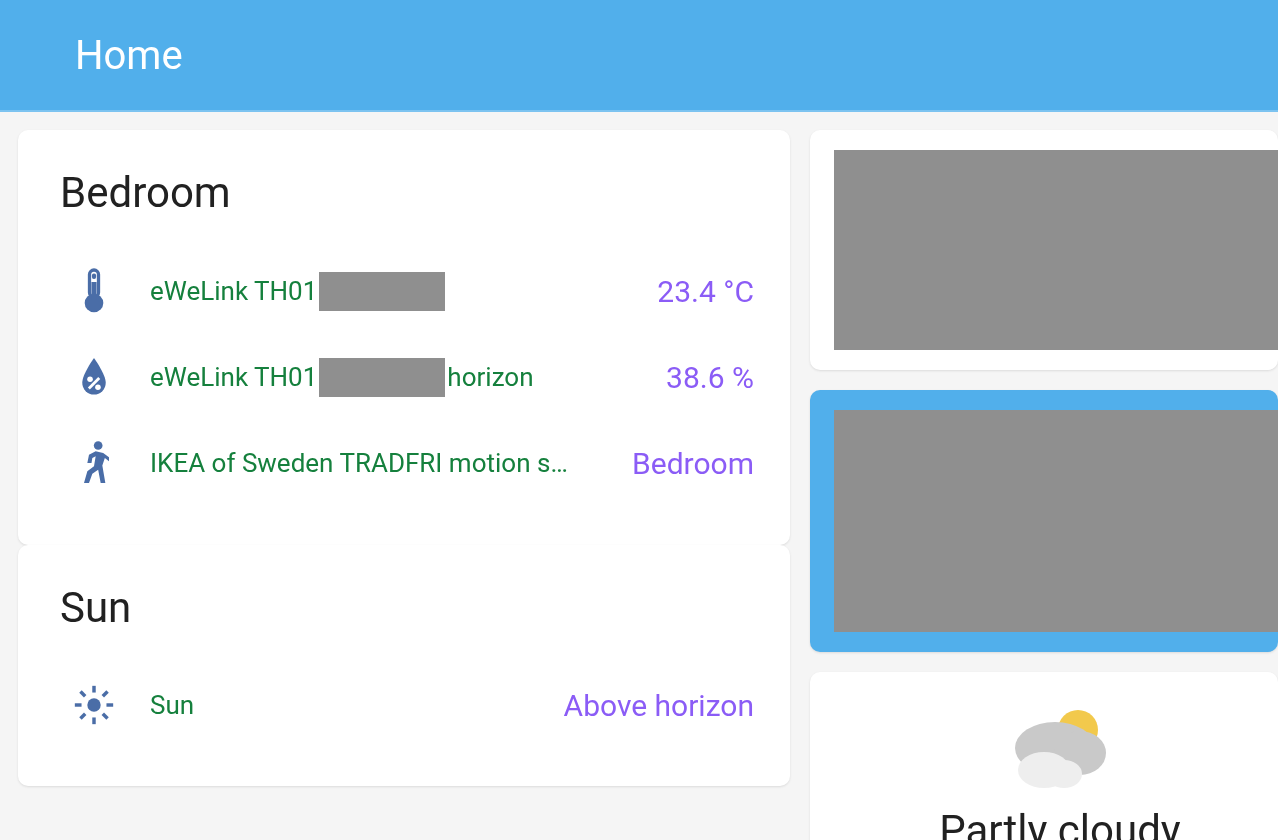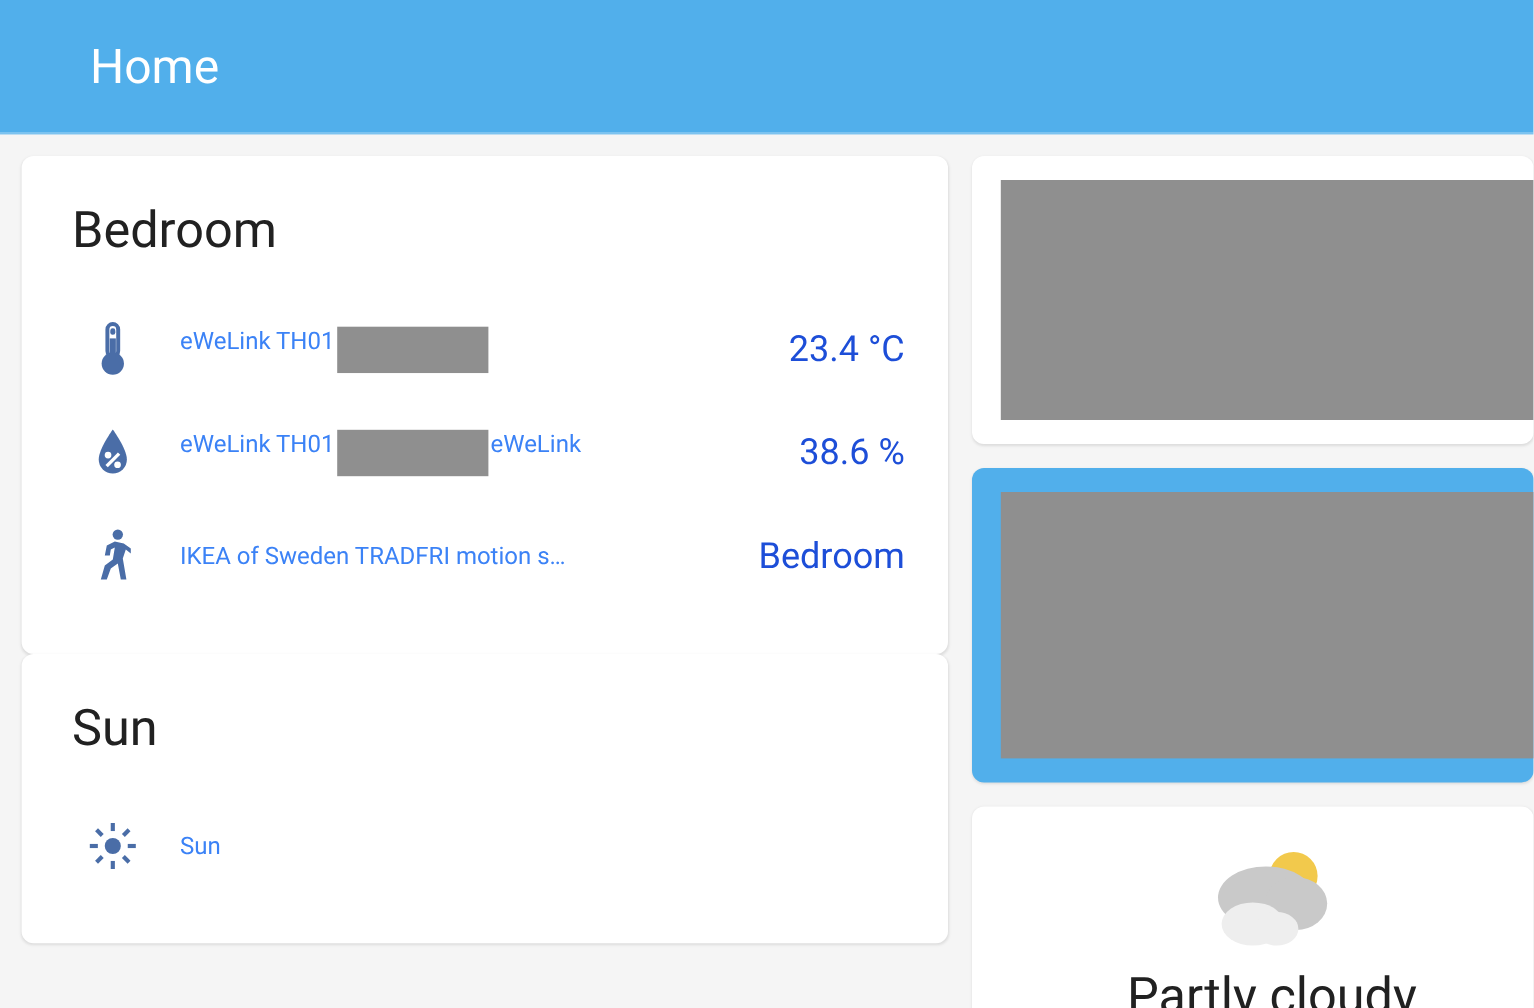--- a/index.html
+++ b/index.html
@@ -64,31 +64,31 @@
     }
     .icon-wrap {
       width: 80px;
       display: flex;
       justify-content: center;
       align-items: center;
       color: #4a6da7;
     }
     .entity-name {
       flex: 1;
-      font-size: 20px;
-      color: #3b82f6;
+      font-size: 26px;
+      color: #15803d;
       white-space: nowrap;
       overflow: hidden;
       text-overflow: ellipsis;
       display: flex;
-      align-items: flex-start;
+      align-items: center;
     }
     .entity-value {
       font-size: 30px;
-      color: #1d4ed8;
+      color: #8b5cf6;
       white-space: nowrap;
       text-align: right;
     }
     .redact {
       display: inline-block;
       background: #8f8f8f;
       width: 126px;
       height: 39px;
       vertical-align: middle;
       margin: 0 2px;
@@ -174,21 +174,21 @@
           <svg width="36" height="44" viewBox="0 0 24 30">
             <path d="M12 2 C12 2 4 13 4 19 a8 8 0 0 0 16 0 C20 13 12 2 12 2 Z" fill="#4a6da7"></path>
             <circle cx="9.3" cy="16.5" r="1.9" fill="#fff"></circle>
             <circle cx="14.7" cy="22" r="1.9" fill="#fff"></circle>
             <rect x="7" y="18.3" width="10" height="1.9" transform="rotate(-45 12 19.2)" fill="#fff"></rect>
           </svg>
         </span>
         <span class="entity-name">
           <span>eWeLink TH01</span>
           <span class="redact"></span>
-          <span>eWeLink</span>
+          <span>horizon</span>
         </span>
         <span class="entity-value">38.6 %</span>
       </div>
 
       <div class="entity-row">
         <span class="icon-wrap">
           <svg width="40" height="48" viewBox="0 0 24 28">
             <circle cx="14.5" cy="3.5" r="2.6" fill="#4a6da7"></circle>
             <path d="M13 7 L9 9 L8 14 L10.5 14 L11 11 L13 10 L12 16 L8 19 L6 26 L9 26 L11 20.5 L14.5 18 L16 26 L18.8 26 L17 15.5 L18.5 11 L21 13 L21 10.5 L17.5 8 L13 7 Z" fill="#4a6da7"></path>
           </svg>
@@ -209,20 +209,21 @@
             <rect x="22.2" y="37" width="3.6" height="7" fill="#4a6da7"></rect>
             <rect x="4" y="22.2" width="7" height="3.6" fill="#4a6da7"></rect>
             <rect x="37" y="22.2" width="7" height="3.6" fill="#4a6da7"></rect>
             <rect x="22.2" y="4" width="3.6" height="7" transform="rotate(45 24 24)" fill="#4a6da7"></rect>
             <rect x="22.2" y="37" width="3.6" height="7" transform="rotate(45 24 24)" fill="#4a6da7"></rect>
             <rect x="4" y="22.2" width="7" height="3.6" transform="rotate(45 24 24)" fill="#4a6da7"></rect>
             <rect x="37" y="22.2" width="7" height="3.6" transform="rotate(45 24 24)" fill="#4a6da7"></rect>
           </svg>
         </span>
         <span class="entity-name">Sun</span>
+        <span class="entity-value">Above horizon</span>
       </div>
     </div>
 
   </div>
 
   <div class="col-right">
 
     <div class="right-card">
       <div class="image-box"></div>
     </div>

